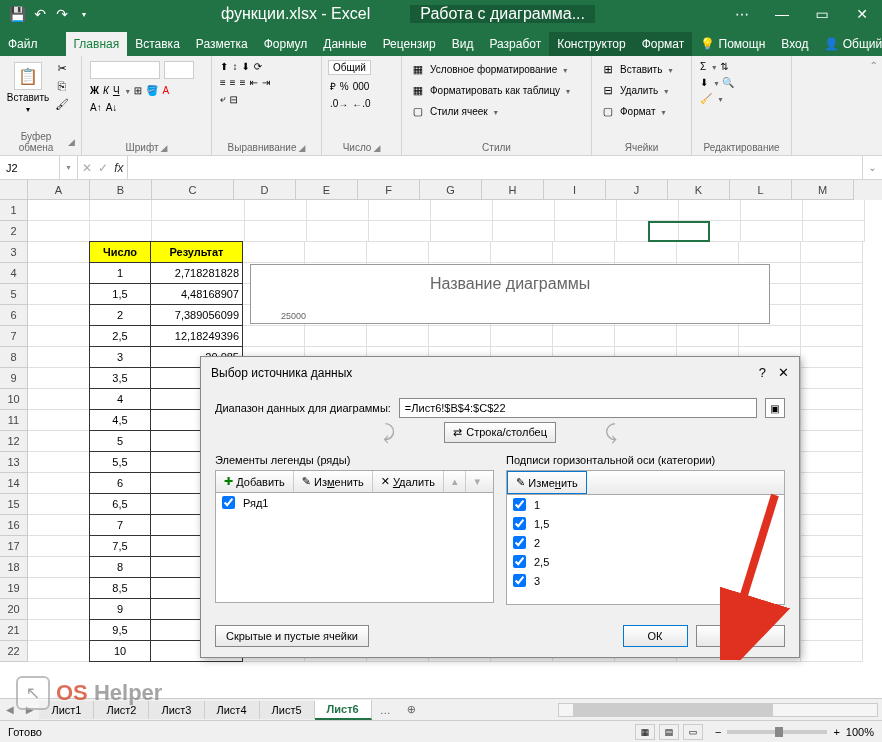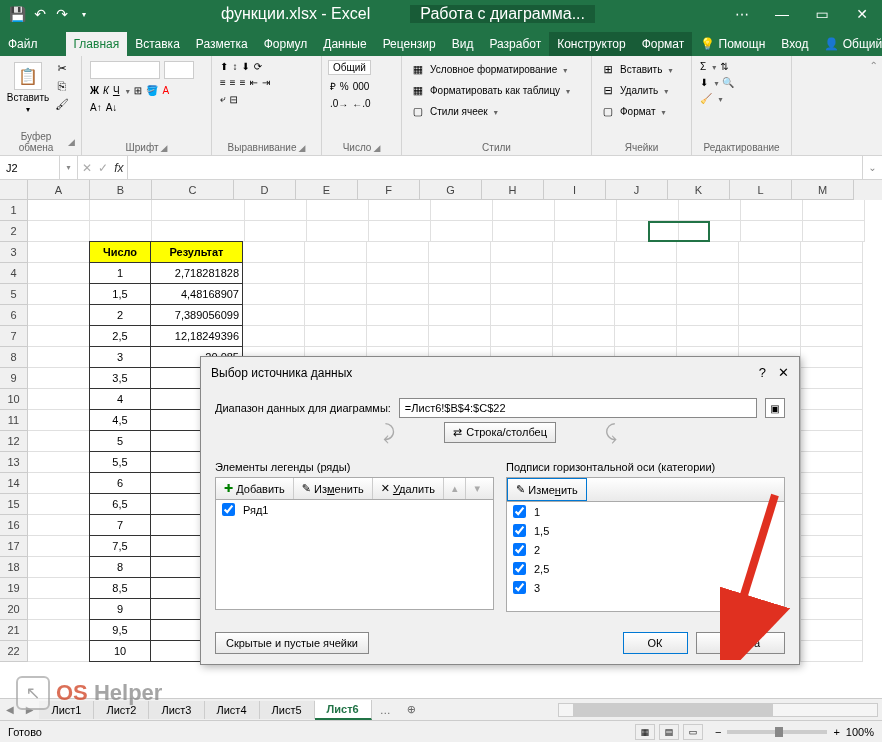--- a/index.html
+++ b/index.html
@@ -69,21 +69,21 @@
 .dlg-title { padding: 8px 10px; display: flex; justify-content: space-between; align-items: center; font-size: 12px; }
 .dlg-title-btns { display: flex; gap: 12px; font-size: 13px; }
 .dlg-body { padding: 10px 14px; }
 .dlg-range-row { display: flex; align-items: center; gap: 8px; margin-bottom: 2px; }
 .dlg-range-input { flex: 1; background: #fff; border: 1px solid #888; padding: 3px 5px; font-size: 11px; }
 .dlg-range-btn { width: 20px; height: 20px; border: 1px solid #888; background: #fff; cursor: pointer; display: flex; align-items: center; justify-content: center; font-size: 10px; }
 .dlg-switch { display: flex; align-items: center; justify-content: center; gap: 30px; margin-bottom: 10px; }
 .dlg-switch-btn { padding: 3px 8px; border: 1px solid #888; background: linear-gradient(#fff,#e8e8e8); cursor: pointer; display: flex; align-items: center; gap: 4px; }
 .swap-arrow { width: 50px; height: 24px; color: #aaa; display: flex; align-items: center; justify-content: center; font-size: 20px; }
 .dlg-cols { display: flex; gap: 12px; }
-.dlg-col { flex: 1; margin-top: 7px; }
+.dlg-col { flex: 1; }
 .dlg-col-title { margin-bottom: 4px; }
 .dlg-toolbar { display: flex; border: 1px solid #aaa; background: linear-gradient(#fff,#eaeaea); margin-bottom: 0; }
 .dlg-tbtn { padding: 4px 8px; border-right: 1px solid #ccc; cursor: pointer; display: flex; align-items: center; gap: 3px; font-size: 11px; }
 .dlg-tbtn.disabled { color: #aaa; }
 .dlg-tbtn:last-child { border-right: none; }
 .dlg-list { border: 1px solid #aaa; border-top: none; background: #fff; height: 110px; overflow-y: auto; }
 .dlg-list-item { display: flex; align-items: center; gap: 8px; padding: 3px 6px; }
 .dlg-footer { display: flex; justify-content: space-between; padding: 10px 14px; align-items: center; }
 .dlg-hidden-btn { padding: 4px 10px; border: 1px solid #888; background: linear-gradient(#fff,#e8e8e8); cursor: pointer; }
 .dlg-main-btns { display: flex; gap: 8px; }
@@ -695,20 +695,24 @@
         <div class="cell"></div>
         <div class="cell"></div>
         <div class="cell"></div>
         <div class="cell"></div>
         <div class="cell"></div>
         <div class="cell"></div>
       </div>
     </div>
   <div class="sel-cell" style="top:41px;left:648px"></div>
 
+  <div class="chart-box">
+    <div class="chart-title">Название диаграммы</div>
+    <div class="chart-axis">25000</div>
+  </div>
 </div>
 
 <div class="dialog">
   <div class="dlg-title">
     <span>Выбор источника данных</span>
     <div class="dlg-title-btns">
       <span style="cursor:pointer">?</span>
       <span style="cursor:pointer">✕</span>
     </div>
   </div>

